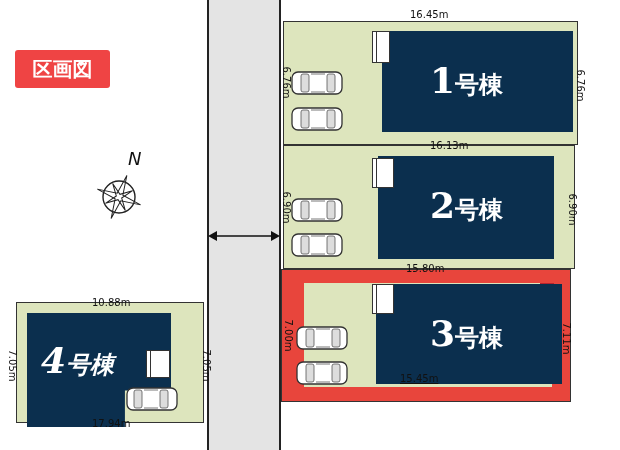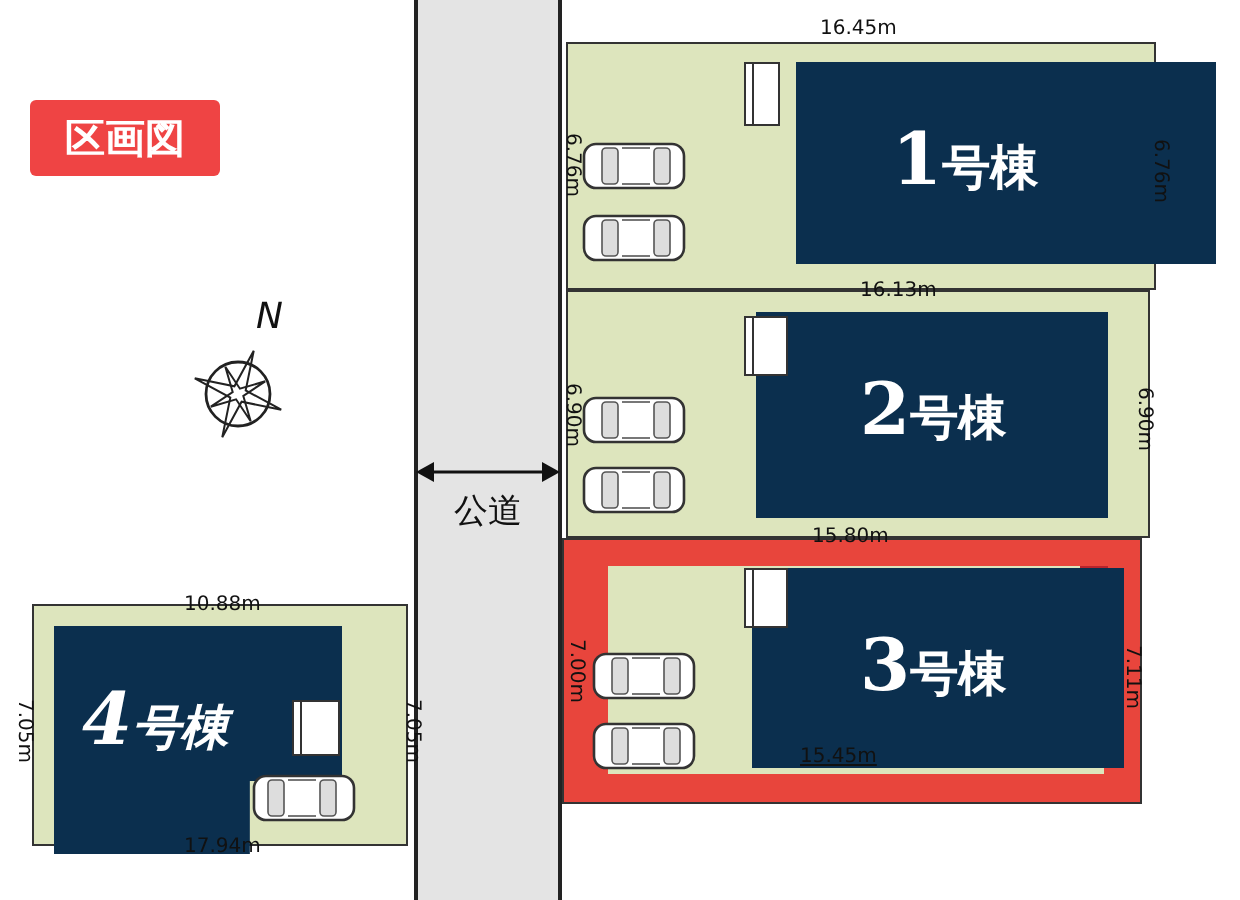--- a/index.html
+++ b/index.html
@@ -50,25 +50,24 @@
   </svg>
 </div>
 
 <div class="abs road"></div>
 <svg class="abs" style="left:208px; top:229px;" width="72" height="14" viewBox="0 0 72 14">
   <line x1="4" y1="7" x2="68" y2="7" stroke="#111" stroke-width="1.5"></line>
   <polygon points="0,7 9,2 9,12" fill="#111"></polygon>
   <polygon points="72,7 63,2 63,12" fill="#111"></polygon>
 </svg>
 <div class="abs road-label">
-  <div>公道</div>
 </div>
 
 <div class="abs lot" style="left:283px; top:21px; width:295px; height:124px;"></div>
-<div class="abs building" style="left:382px; top:31px; width:210px; height:101px;margin-left:16px;">
+<div class="abs building" style="left:382px; top:31px; width:191px; height:101px;">
   <div class="abs" style="left:48px; top:28px;"><span class="bnum">1</span><span class="bsuffix">号棟</span></div>
 </div>
 <div class="abs entry" style="left:372px; top:31px; width:18px; height:32px;"></div>
 <svg class="abs car" style="left:291px; top:70px;">
     <use href="#car"></use>
   </svg>
 <svg class="abs car" style="left:291px; top:106px;">
     <use href="#car"></use>
   </svg>
 <div class="abs dim" style="left:410px; top:9px;">16.45m</div>

